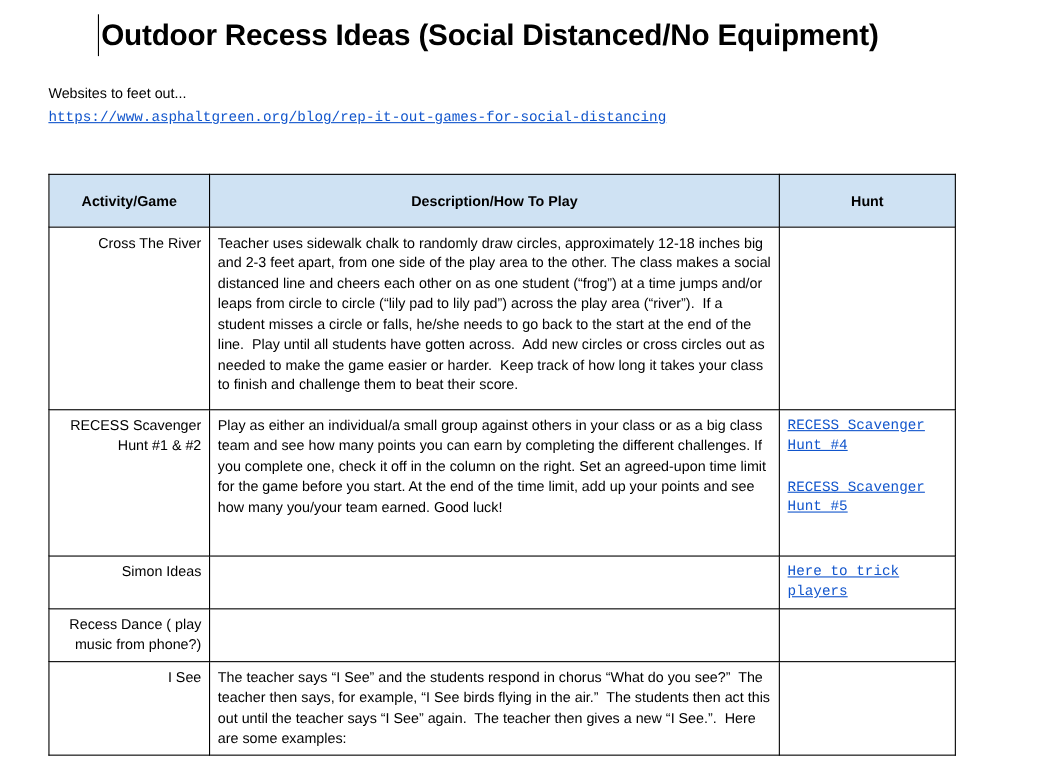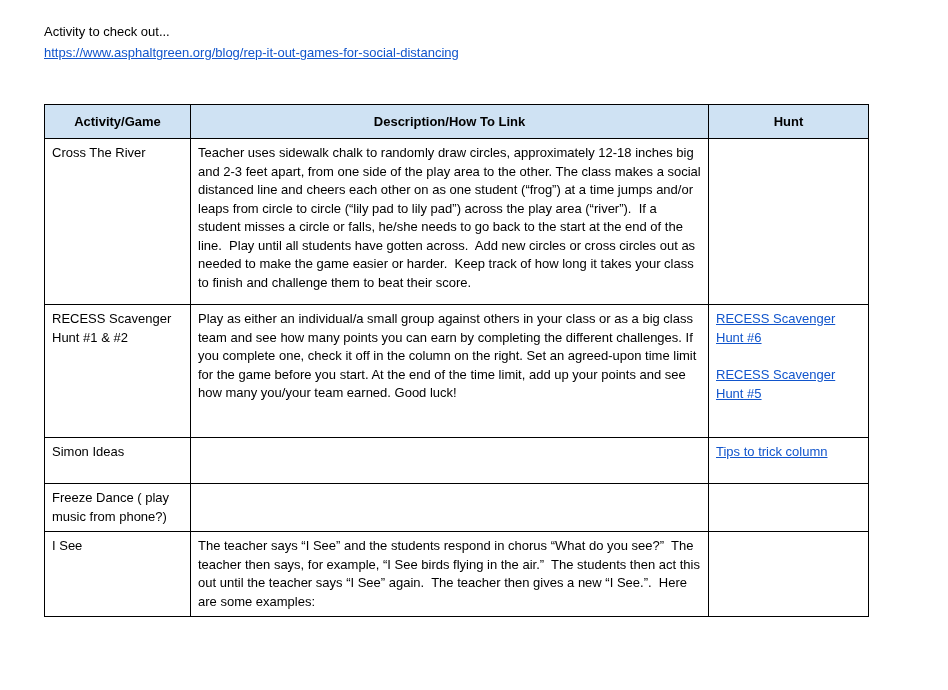--- a/index.html
+++ b/index.html
@@ -45,107 +45,109 @@
   }
   p.intro-link-line {
     margin-top: 2px;
     font-size: 13px;
     line-height: 19px;
   }
   a.link, a.cell-link {
     color: var(--link-color);
     text-decoration: underline;
     cursor: pointer;
+    font-family: Liberation Mono, monospace;
   }
   table.activities {
     margin-top: 42px;
     width: 824px;
     border-collapse: collapse;
     table-layout: fixed;
     font-size: 13px;
   }
   table.activities th, table.activities td {
     border: 1px solid var(--border-color);
     vertical-align: top;
   }
   table.activities th {
     background: var(--header-bg);
     font-weight: bold;
     text-align: center;
     vertical-align: middle;
-    height: 34px;
+    height: 48px;
     padding: 4px 4px;
     font-size: 13px;
   }
   table.activities td {
     padding: 5px 7px;
     line-height: 18.5px;
   }
   col.c-activity { width: 146px; }
   col.c-desc     { width: 518px; }
   col.c-link     { width: 160px; }
-  td.col-activity { white-space: pre-wrap; }
+  td.col-activity { white-space: pre-wrap; text-align: right; }
   td.col-desc     { white-space: pre-wrap; }
   td.col-link a.cell-link {
     display: block;
     margin-bottom: 19px;
   }
   td.col-link a.cell-link:last-child { margin-bottom: 0; }
   .row-0 td { height: 166px; }
   .row-1 td { height: 133px; }
   .row-2 td { height: 46px; }
   .row-3 td { height: 46px; }
   .row-4 td { height: 84px; }
 </style>
 </head>
 <body>
 
 <div class="doc">
 
+  <h1 class="title-line"><span class="caret"></span><span>Outdoor Recess Ideas (Social Distanced/No Equipment)</span></h1>
 
-  <p class="intro">Activity to check out...</p>
+  <p class="intro">Websites to feet out...</p>
 
   <p class="intro-link-line"><a href="#" class="link">https://www.asphaltgreen.org/blog/rep-it-out-games-for-social-distancing</a></p>
 
   <table class="activities">
     <colgroup>
       <col class="c-activity">
       <col class="c-desc">
       <col class="c-link">
     </colgroup>
     <thead>
       <tr>
         <th>Activity/Game</th>
-        <th>Description/How To Link</th>
+        <th>Description/How To Play</th>
         <th>Hunt</th>
       </tr>
     </thead>
     <tbody id="table-body">
         <tr class="row-0">
           <td class="col-activity">Cross The River</td>
           <td class="col-desc">Teacher uses sidewalk chalk to randomly draw circles, approximately 12-18 inches big and 2-3 feet apart, from one side of the play area to the other. The class makes a social distanced line and cheers each other on as one student (“frog”) at a time jumps and/or leaps from circle to circle (“lily pad to lily pad”) across the play area (“river”).  If a student misses a circle or falls, he/she needs to go back to the start at the end of the line.  Play until all students have gotten across.  Add new circles or cross circles out as needed to make the game easier or harder.  Keep track of how long it takes your class to finish and challenge them to beat their score.</td>
           <td class="col-link"></td>
         </tr>
         <tr class="row-1">
           <td class="col-activity">RECESS Scavenger Hunt #1 &amp; #2</td>
           <td class="col-desc">Play as either an individual/a small group against others in your class or as a big class team and see how many points you can earn by completing the different challenges. If you complete one, check it off in the column on the right. Set an agreed-upon time limit for the game before you start. At the end of the time limit, add up your points and see how many you/your team earned. Good luck!</td>
           <td class="col-link">
-            <a href="#" class="cell-link">RECESS Scavenger Hunt #6</a>
+            <a href="#" class="cell-link">RECESS Scavenger Hunt #4</a>
             <a href="#" class="cell-link">RECESS Scavenger Hunt #5</a>
           </td>
         </tr>
         <tr class="row-2">
           <td class="col-activity">Simon Ideas</td>
           <td class="col-desc"></td>
           <td class="col-link">
-            <a href="#" class="cell-link">Tips to trick column</a>
+            <a href="#" class="cell-link">Here to trick players</a>
           </td>
         </tr>
         <tr class="row-3">
-          <td class="col-activity">Freeze Dance ( play music from phone?)</td>
+          <td class="col-activity">Recess Dance ( play music from phone?)</td>
           <td class="col-desc"></td>
           <td class="col-link"></td>
         </tr>
         <tr class="row-4">
           <td class="col-activity">I See</td>
           <td class="col-desc">The teacher says “I See” and the students respond in chorus “What do you see?”  The teacher then says, for example, “I See birds flying in the air.”  The students then act this out until the teacher says “I See” again.  The teacher then gives a new “I See.”.  Here are some examples:</td>
           <td class="col-link"></td>
         </tr>
       </tbody>
   </table>

